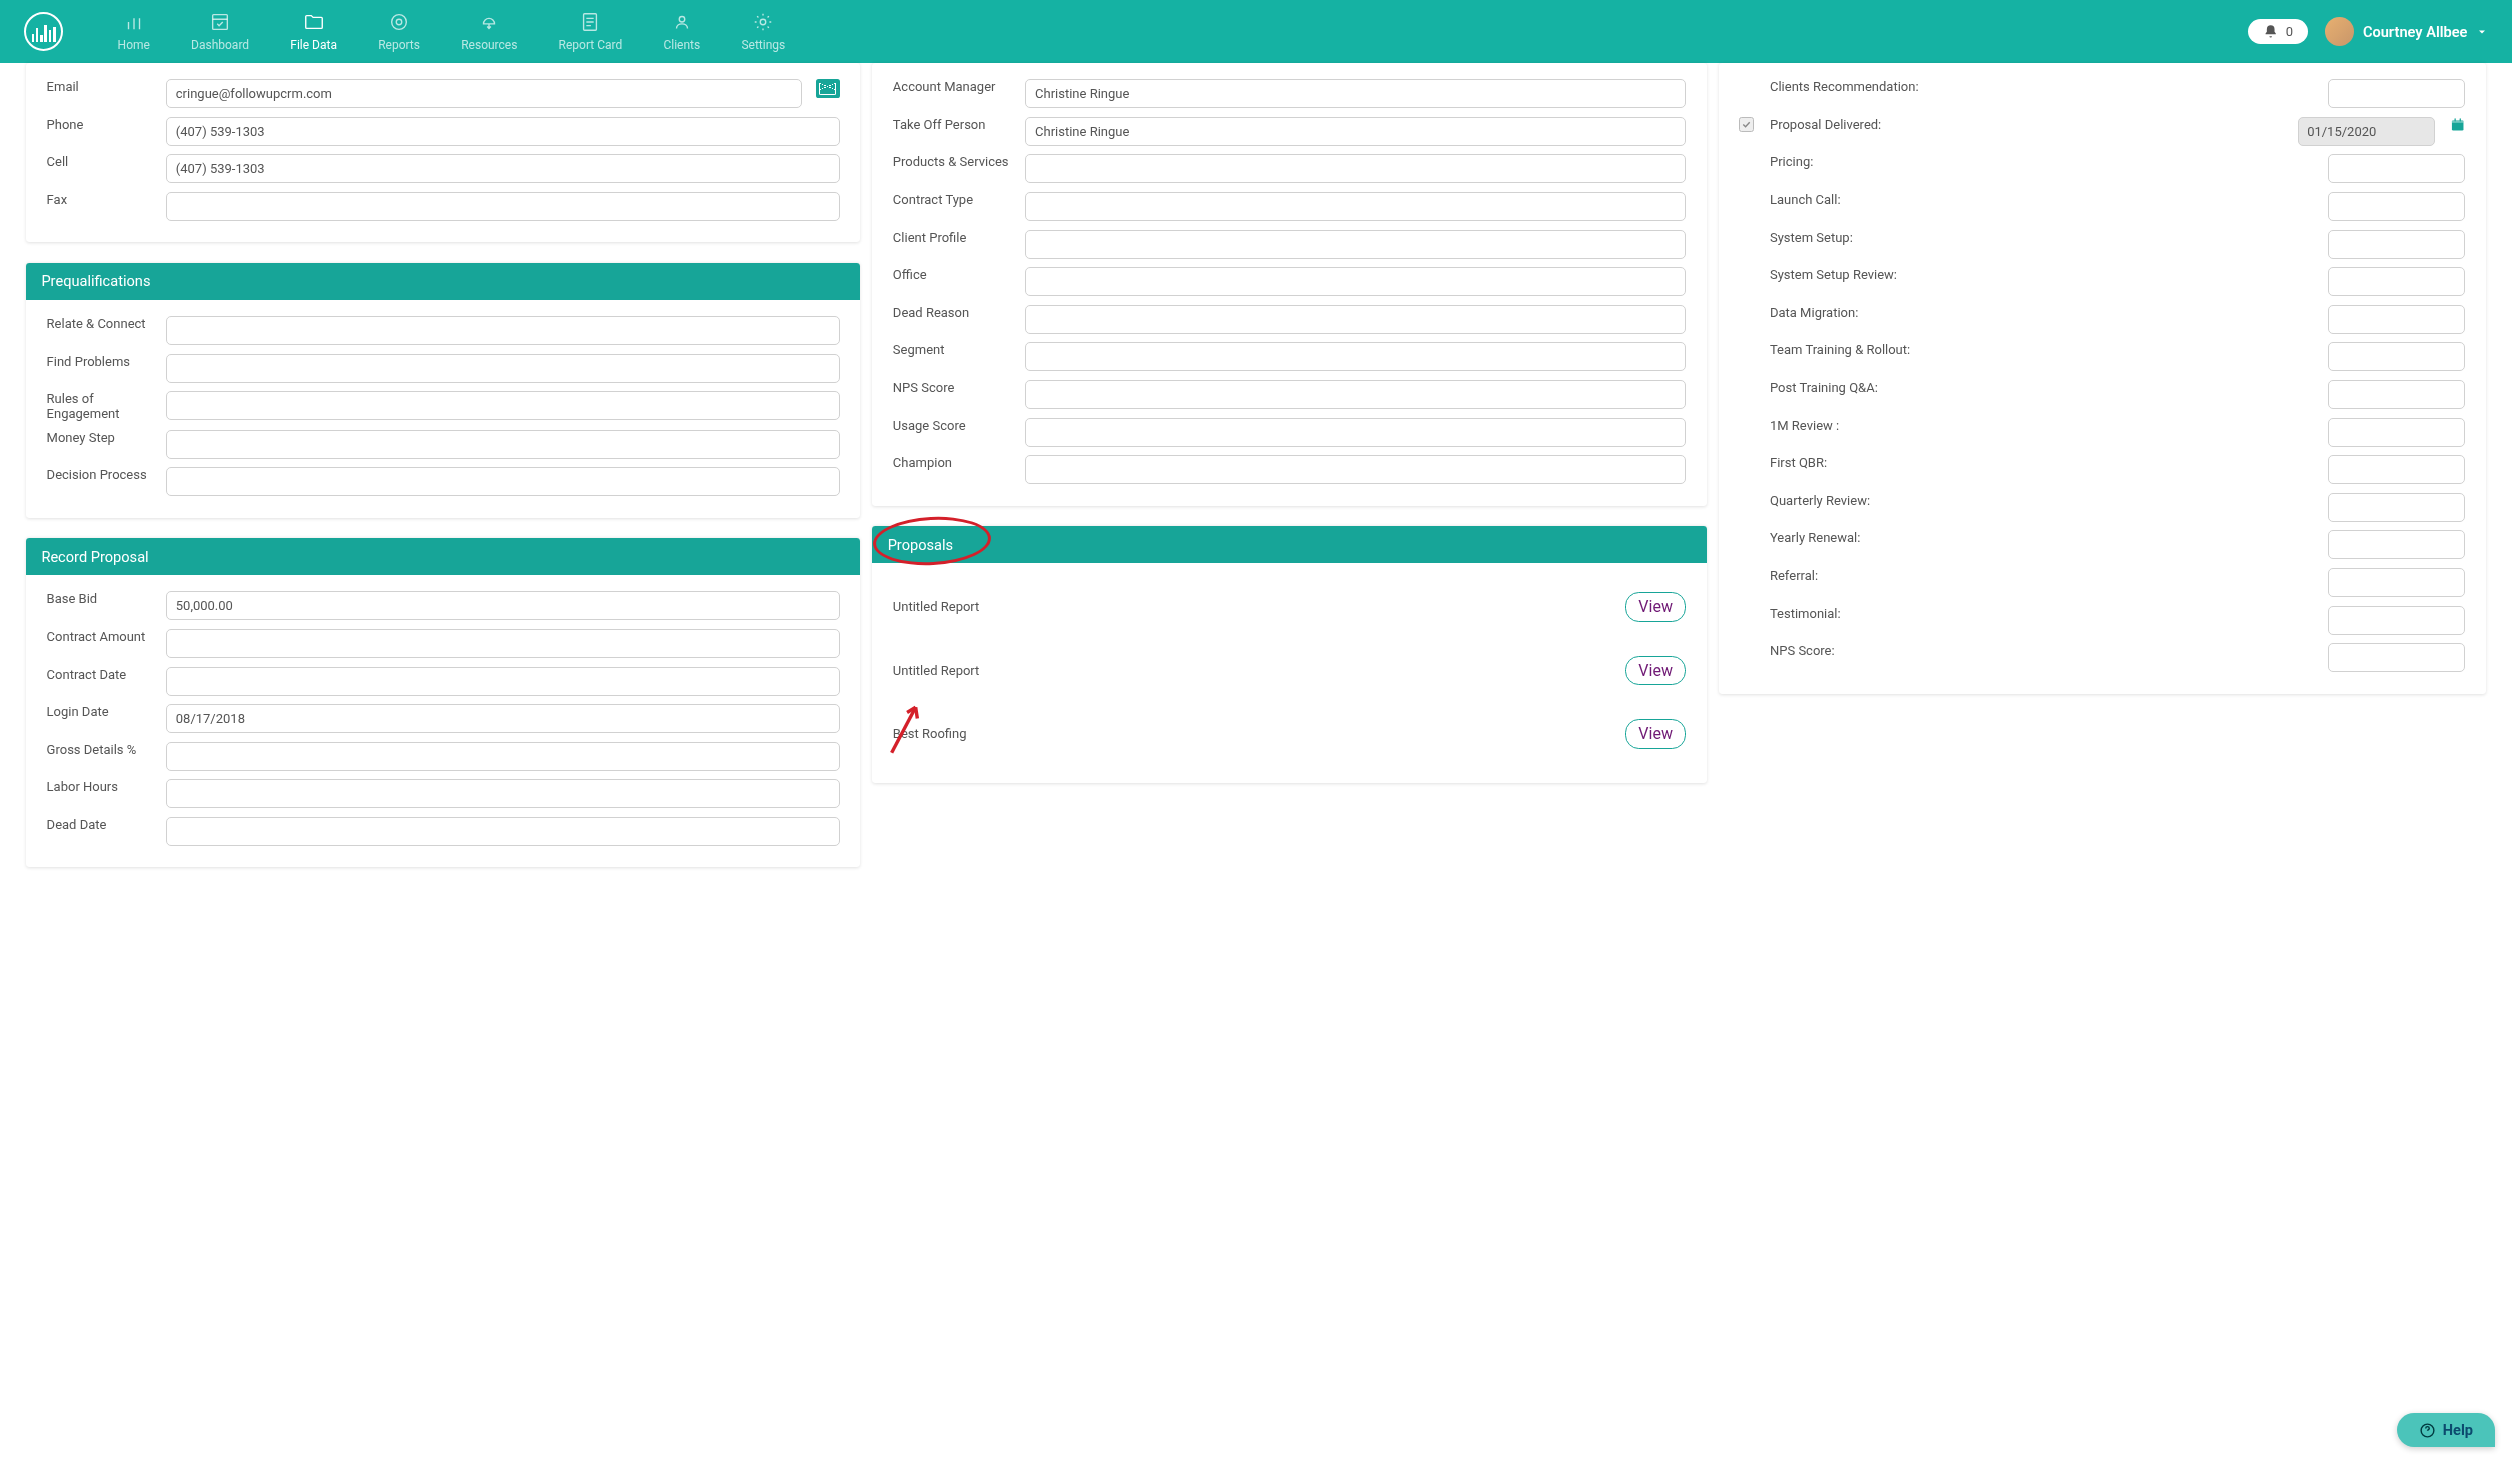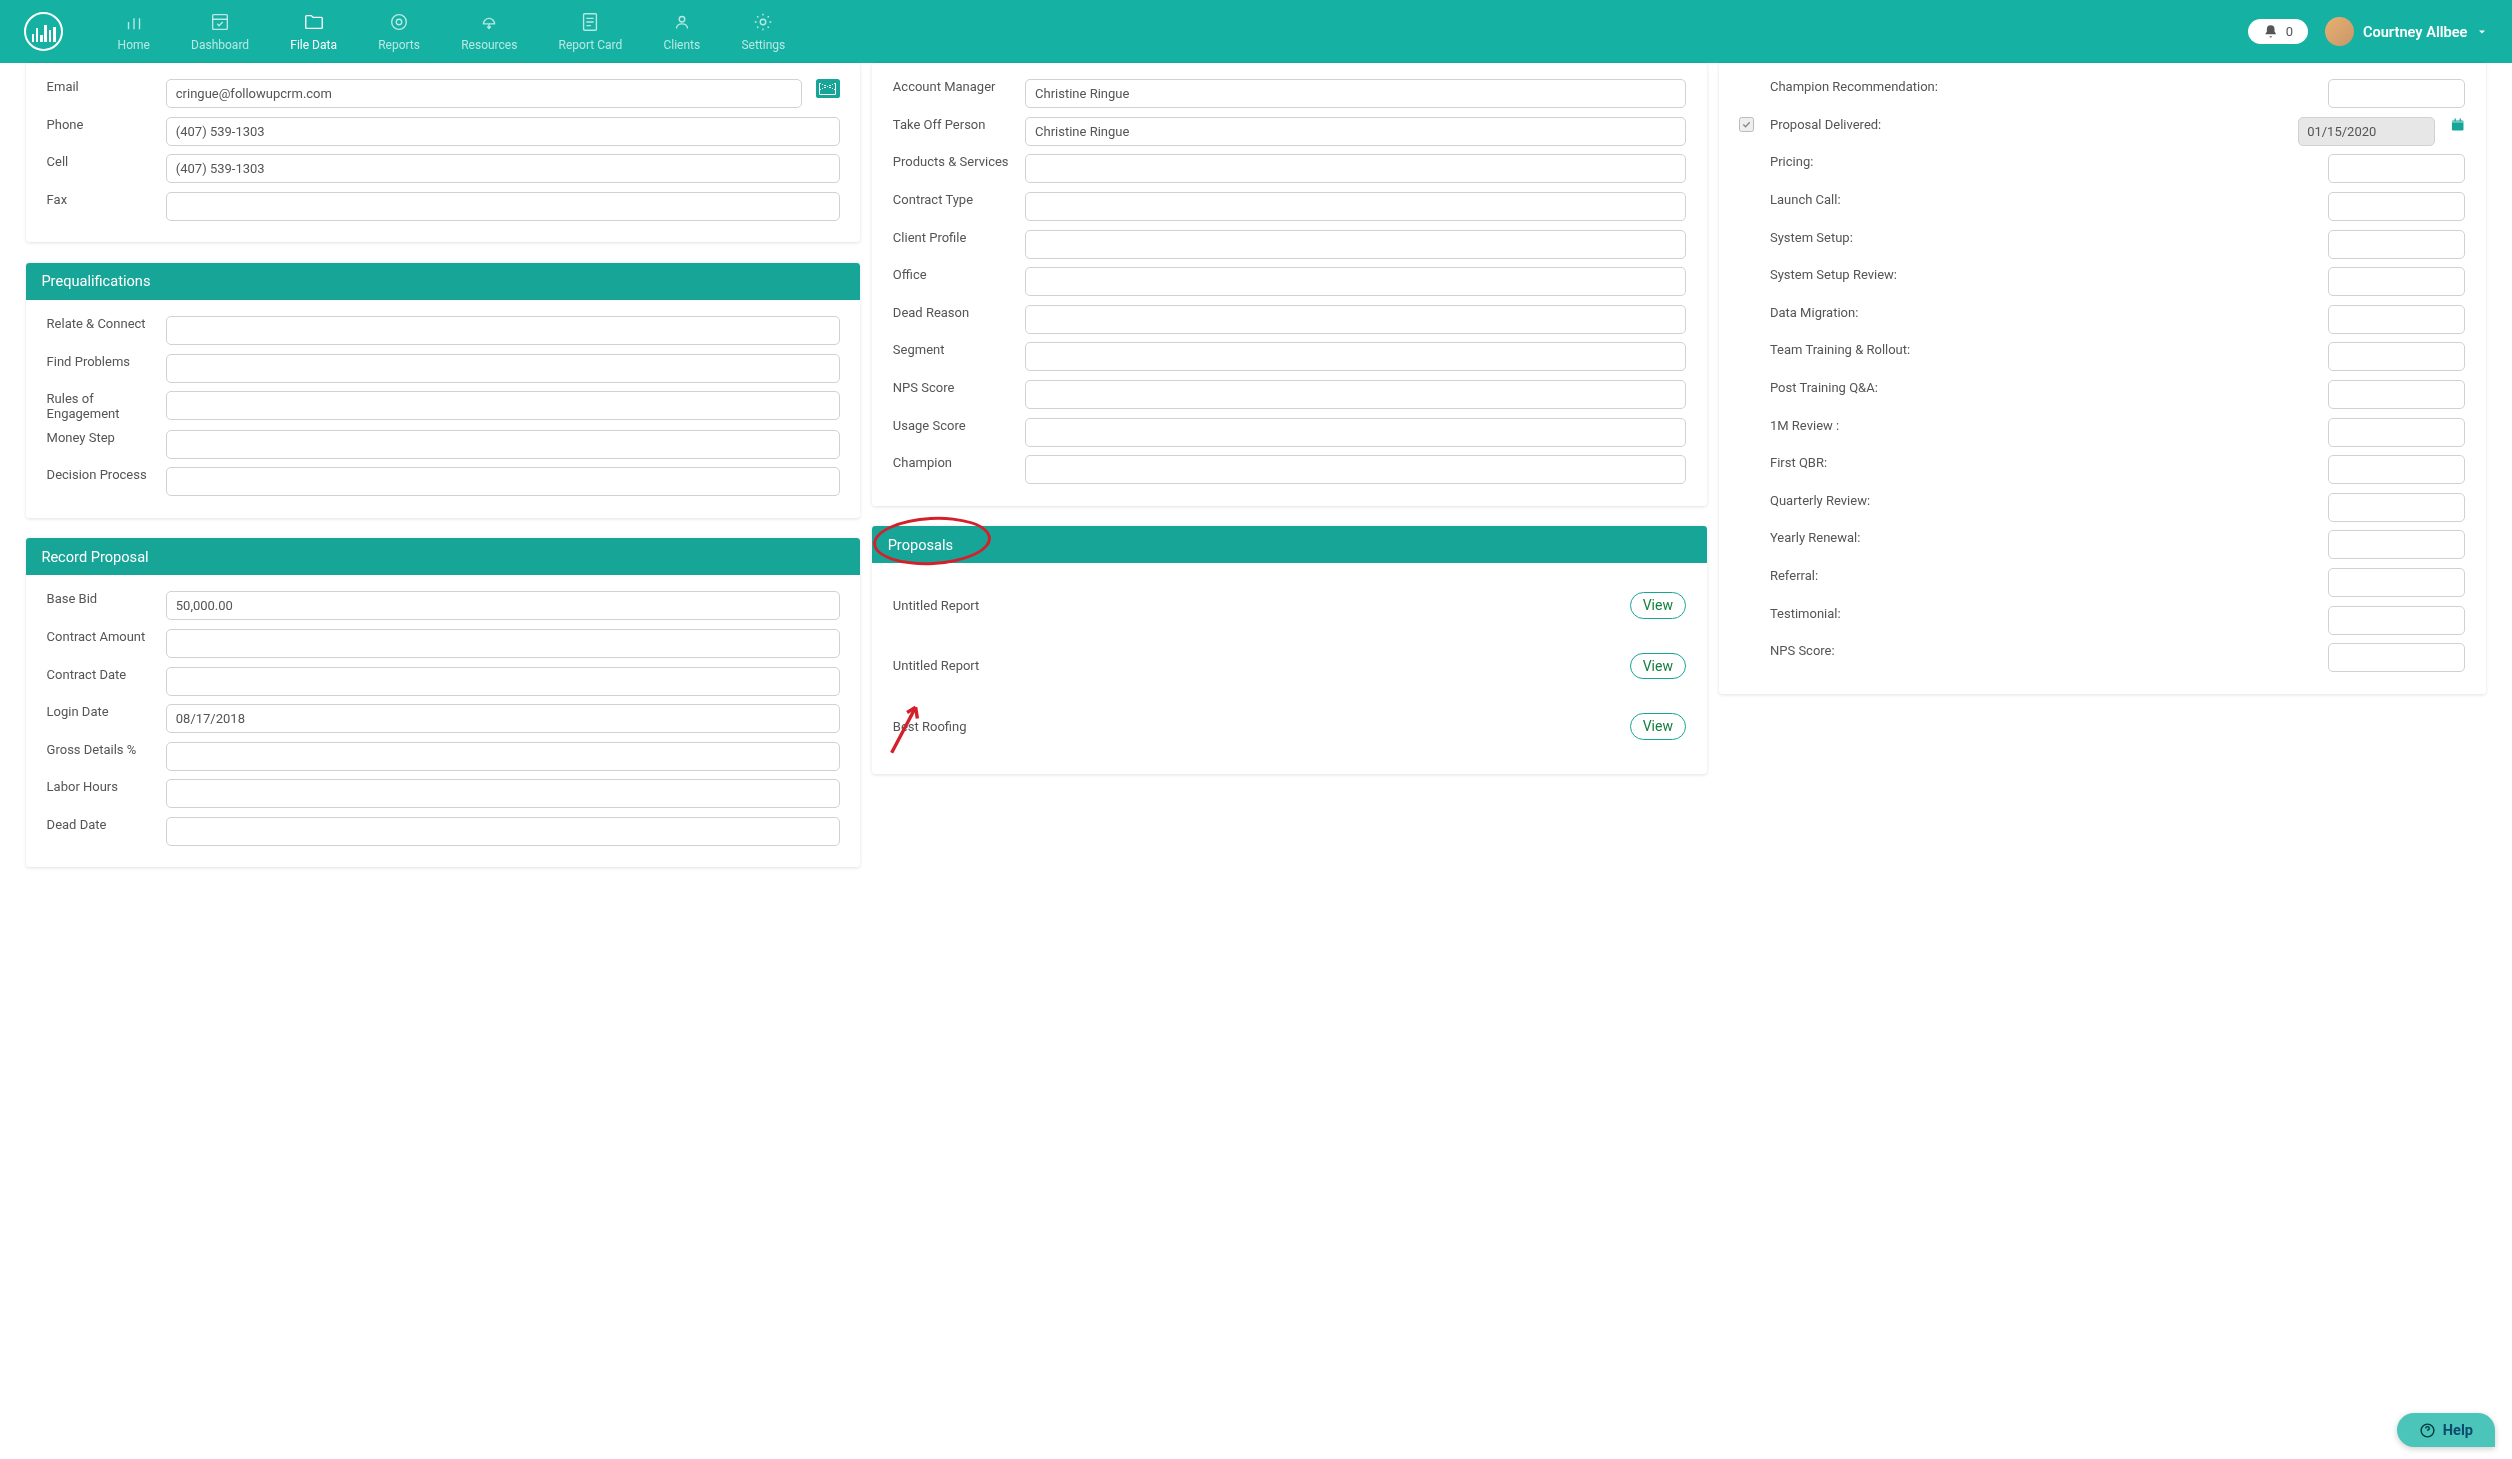--- a/index.html
+++ b/index.html
@@ -27,21 +27,21 @@
 .card-body{padding:12px 20.6px 17px}
 .row{display:flex;align-items:flex-start;padding:4.3px 0;gap:8.6px}
 .row .lbl{width:111px;color:#555;font-size:13px}
 .col2 .row .lbl{width:124px}
 .row input{flex:1;border:0.9px solid #d1d1d1;border-radius:5px;padding:6px 8.6px;font-size:13px;color:#555;width:100%}
 .row input[readonly]{background:#e7e7e7}
 .mail-icn{width:24px;height:19px;background:#17a598;border-radius:2.6px;position:relative;margin-left:5.1px;cursor:pointer}
 .mail-icn::before{content:"";position:absolute;inset:3.4px;border:1.7px solid #fff;border-top:none;border-radius:0 0 1.7px 1.7px}
 .mail-icn::after{content:"";position:absolute;top:3.4px;left:3.4px;right:3.4px;height:6.9px;background:linear-gradient(to bottom right,transparent 48%,#fff 48%,#fff 52%,transparent 52%),linear-gradient(to bottom left,transparent 48%,#fff 48%,#fff 52%,transparent 52%)}
 .prop-row{display:flex;align-items:center;justify-content:space-between;padding:17px 0}
-.view-btn{border:1.3px solid #17a598;color:#15803d;background:#fff;border-radius:13.7px;padding:4.3px 12px;font-size:14px;cursor:pointer}
+.view-btn{border:1.3px solid #17a598;color:#701a75;background:#fff;border-radius:13.7px;padding:4.3px 12px;font-size:16px;cursor:pointer}
 .col3 .row{padding:4.3px 0}
 .col3 .row .lbl{flex:1}
 .col3 .row input{width:137px;flex:0 0 137px}
 .chk{width:15.4px;height:15.4px;border:0.9px solid #bbb;border-radius:2.6px;display:flex;align-items:center;justify-content:center;margin-right:6.9px;background:#eee}
 .chk svg{width:11px;height:11px;stroke:#888;stroke-width:3;fill:none}
 .chk-ph{width:15.4px;margin-right:6.9px}
 .cal-icn{width:15.4px;height:15.4px;color:#17a598;margin-left:6.9px;cursor:pointer}
 .cal-icn svg{width:100%;height:100%;fill:currentColor}
 .col3{flex:0.92}
 .circle-ann{position:absolute;border:3.4px solid #d4202a;border-radius:50%;width:118px;height:48px;pointer-events:none;transform:rotate(-3deg)}
@@ -293,21 +293,21 @@
             <path d="M38 12 L28 18 M38 12 L40 25" stroke="#d4202a" stroke-width="4" fill="none"></path>
           </svg></div>
     </div>
   </div>
 
   <div class="col col3">
     <div class="card">
       <div class="card-body">
         <div class="row">
             <div class="chk-ph"></div>
-            <div class="lbl">Champion Recommendation:</div>
+            <div class="lbl">Clients Recommendation:</div>
             <input style="">
           </div>
         <div class="row">
           <div class="chk">
               <svg viewBox="0 0 24 24">
                 <path d="M5 12l5 5L19 7"></path>
               </svg>
             </div>
           <div class="lbl">Proposal Delivered:</div>
           <input readonly="" value="01/15/2020" style="">

